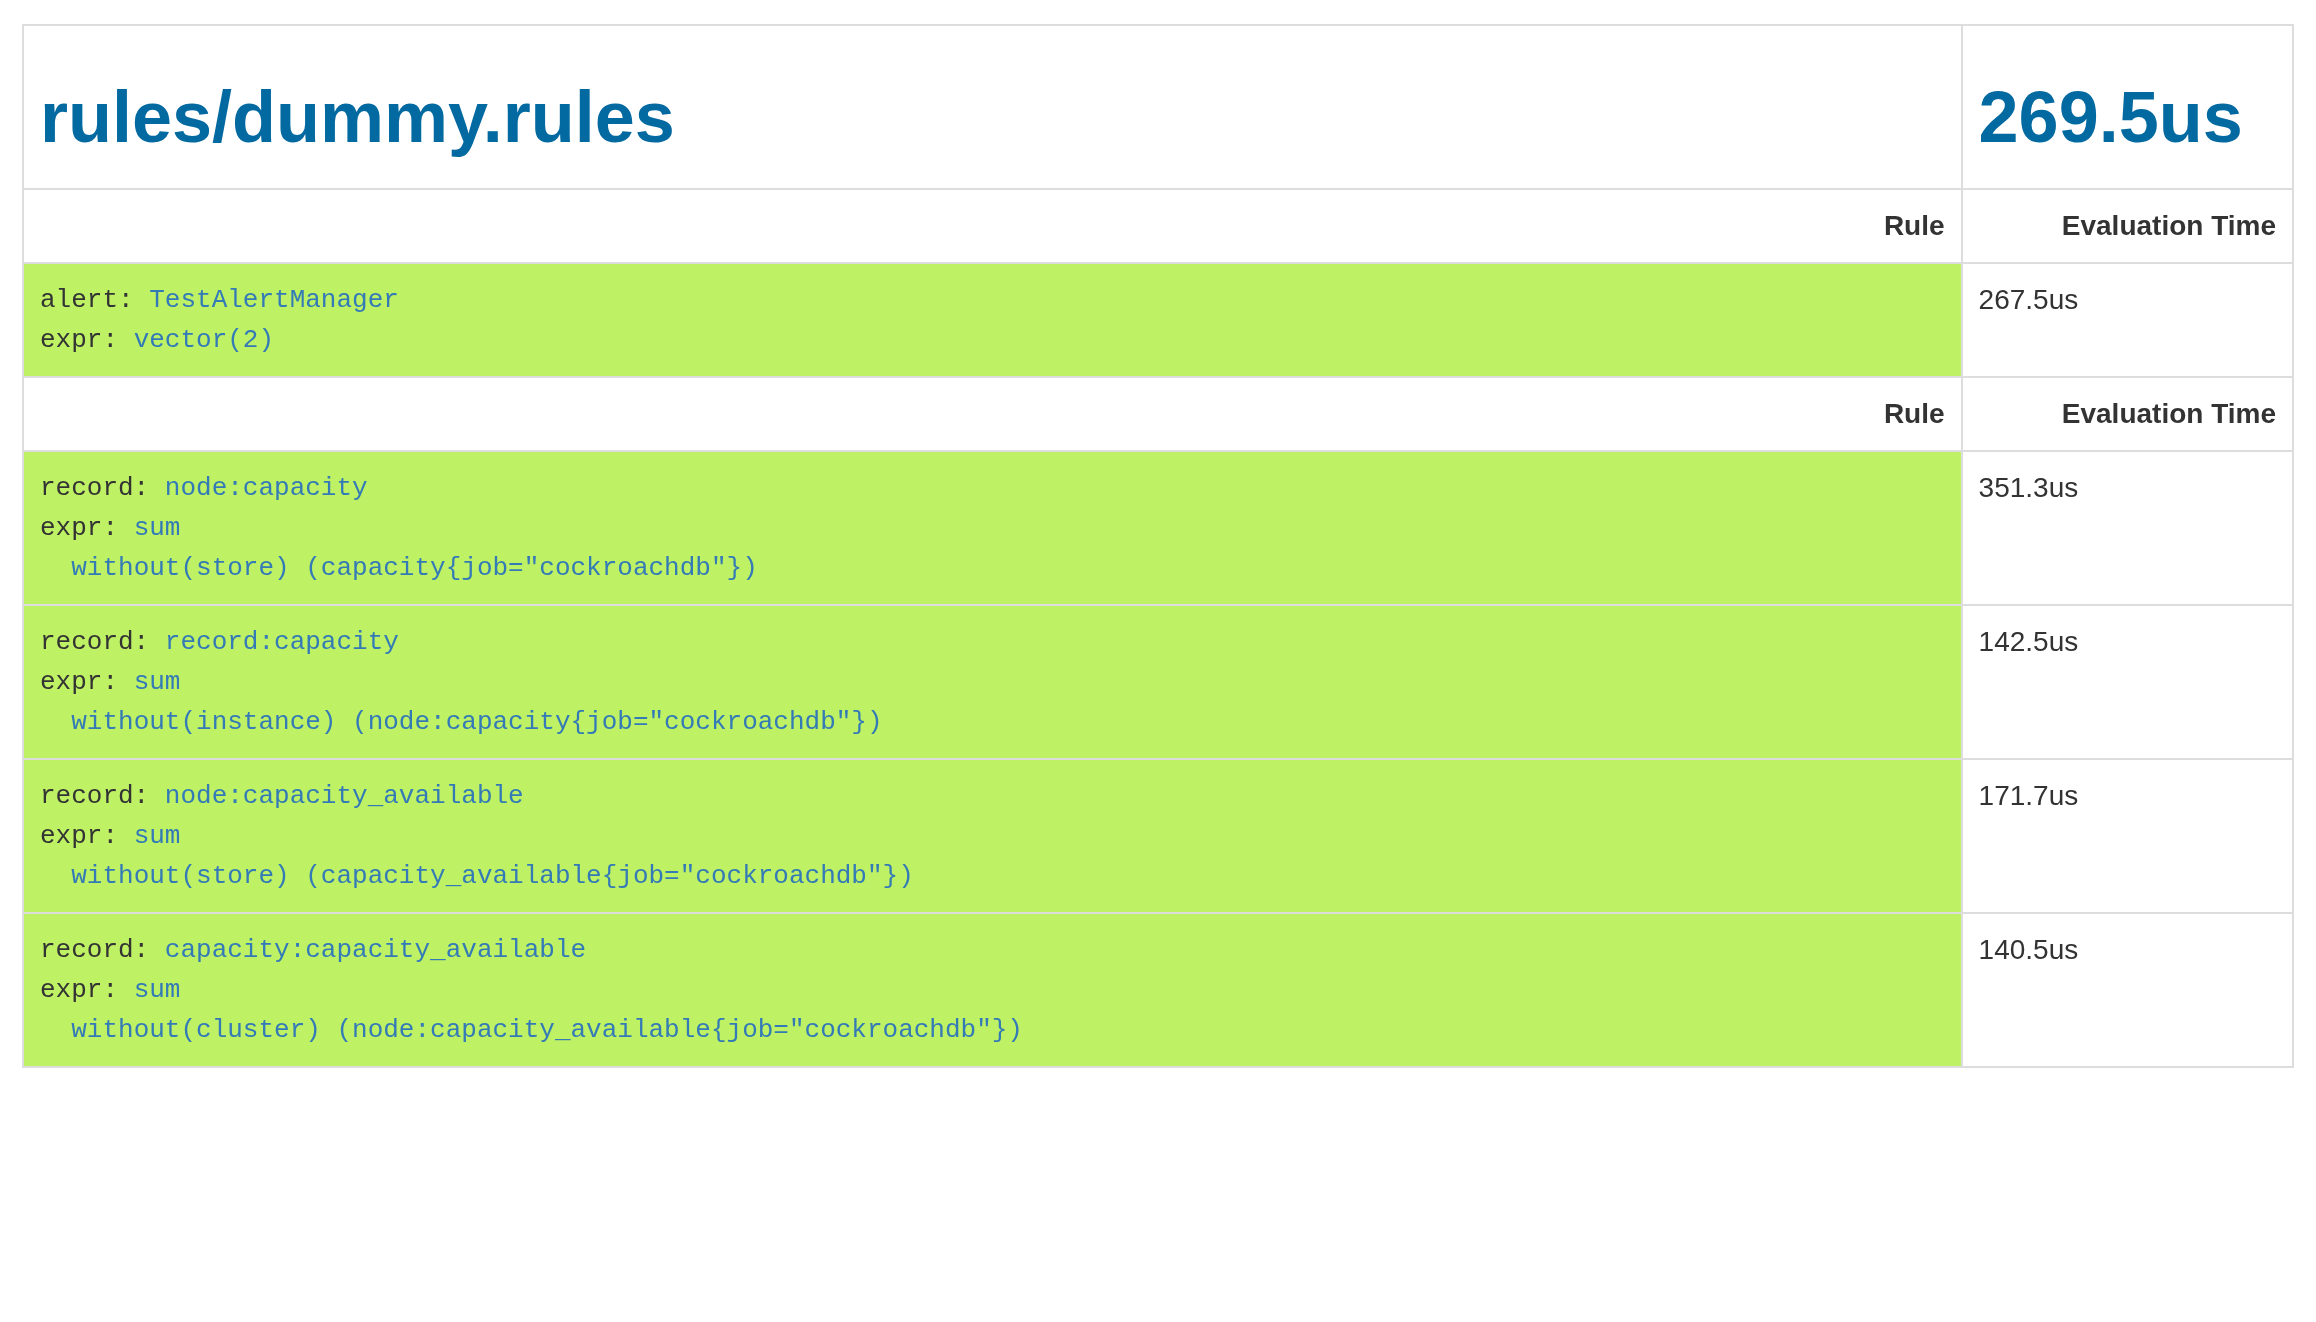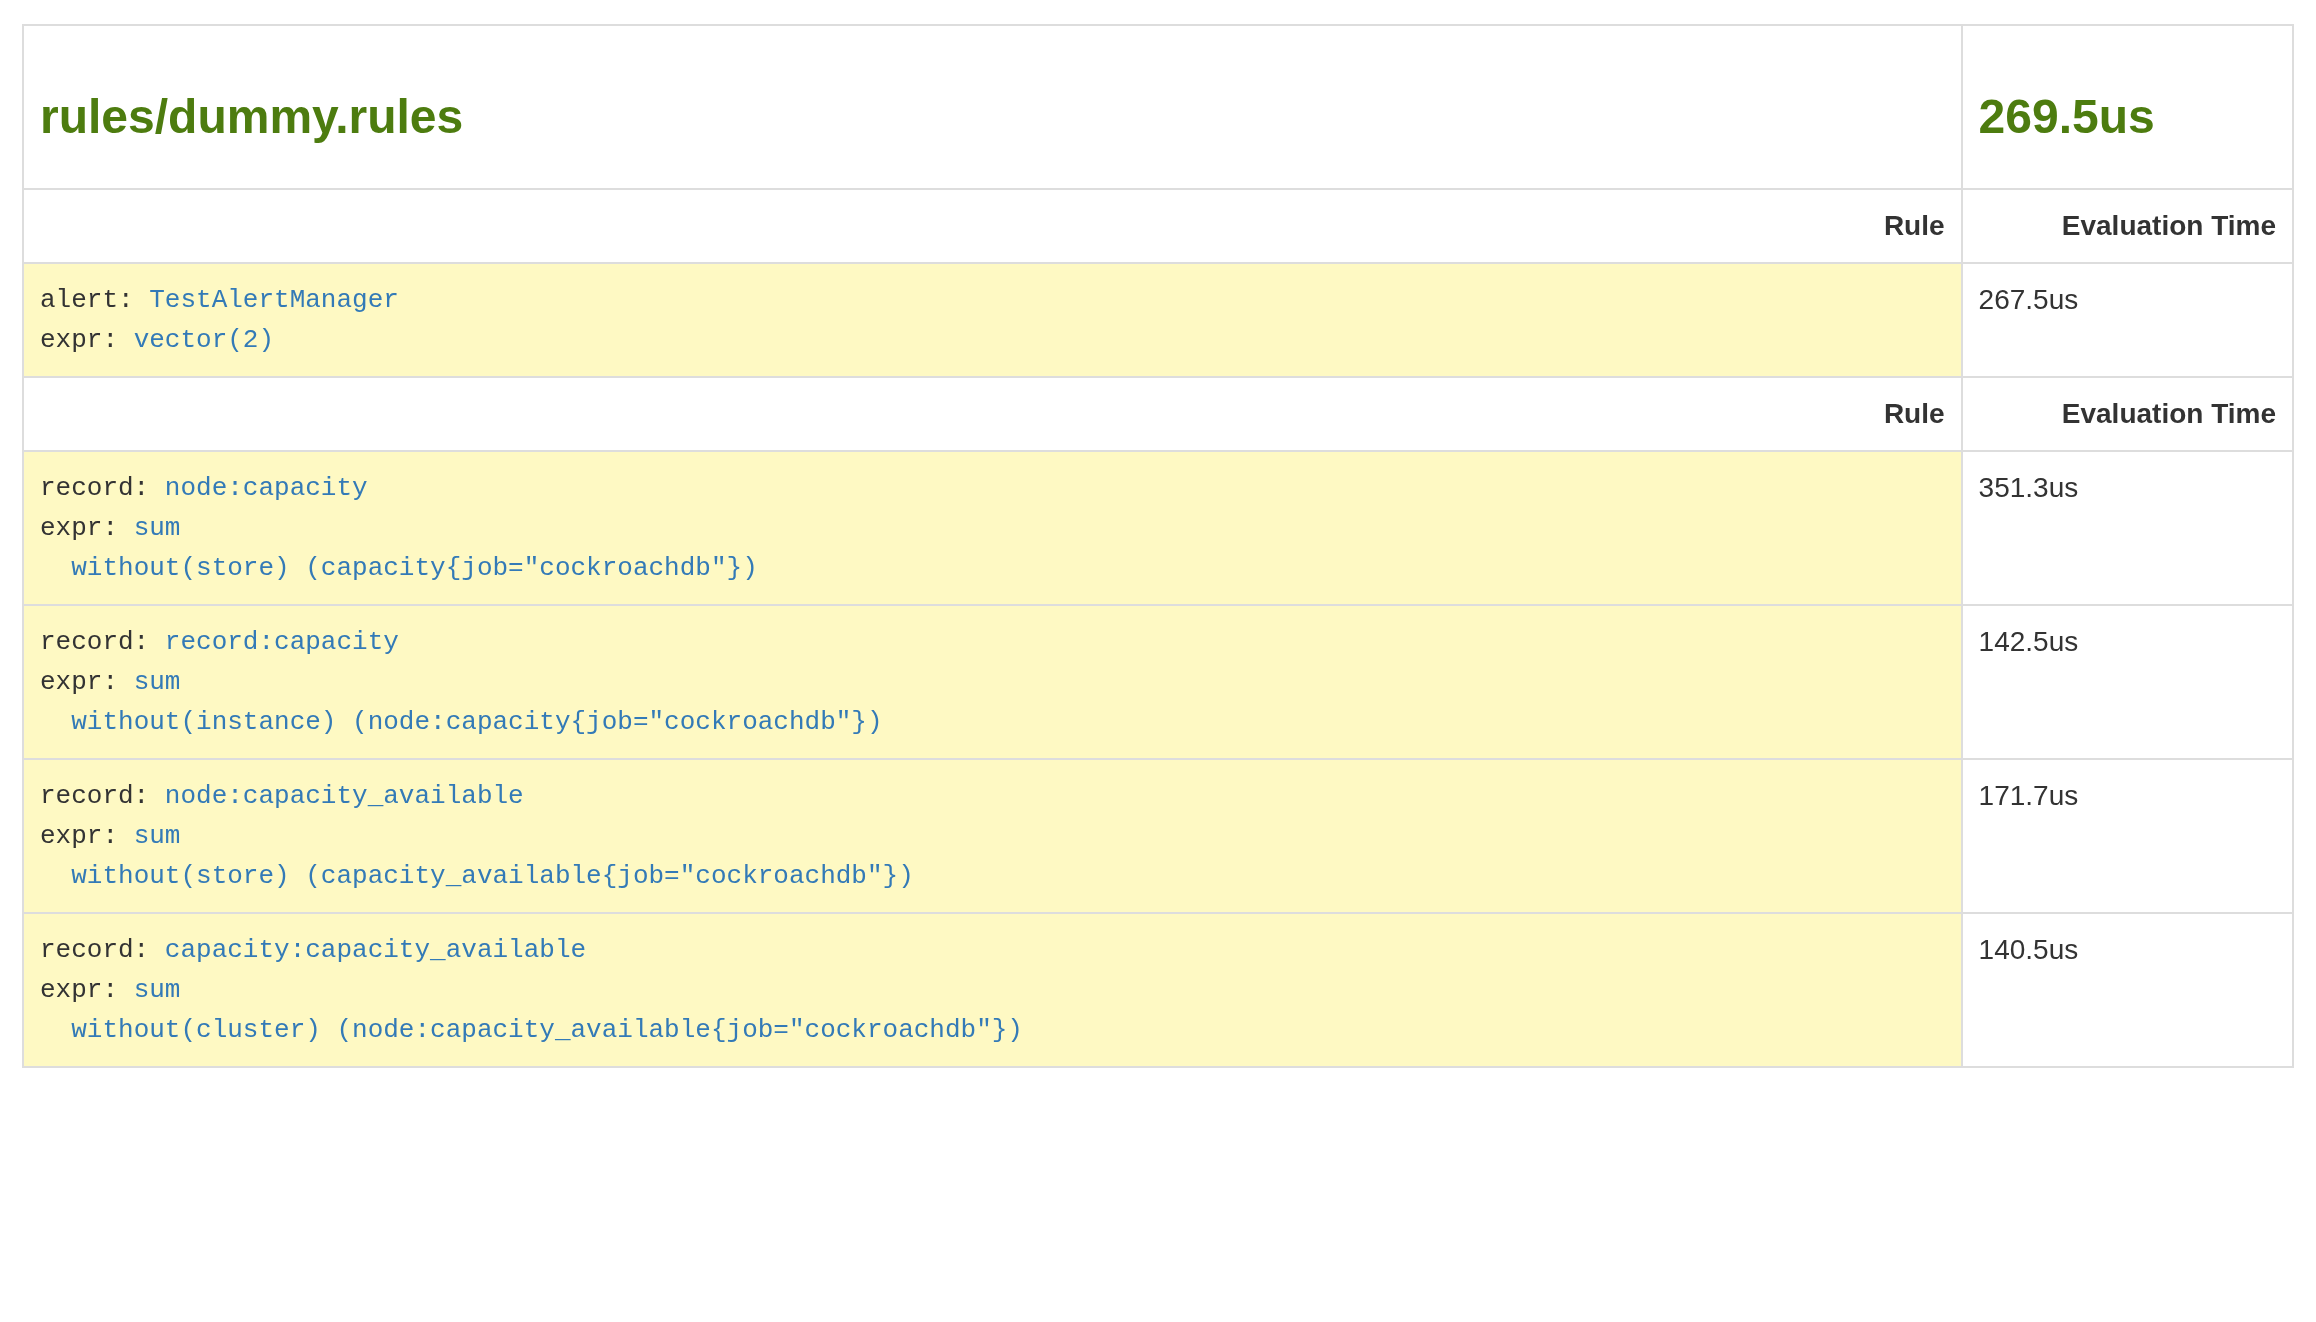--- a/index.html
+++ b/index.html
@@ -32,34 +32,34 @@
   .rules-table td {
     border: 2px solid #dddddd;
     vertical-align: top;
     padding: 16px;
     font-size: 28px;
     line-height: 40px;
     color: #333333;
     overflow: hidden;
   }
   .group-cell h2 {
-    font-size: 48px;
+    font-size: 72px;
     line-height: 66px;
     font-weight: 600;
     margin: 42px 0 22px 0;
-    color: #4d7c0f;
+    color: #0369a1;
     white-space: nowrap;
   }
   .col-header-cell {
     font-weight: 700;
     padding: 17px 16px;
     text-align: right;
   }
   .rule-cell {
-    background: #fef9c3;
+    background: #bef264;
     padding: 18px 16px;
   }
   .rule-code {
     font-family: "Liberation Mono", monospace;
     font-size: 26px;
     line-height: 40px;
     white-space: pre;
     color: #333333;
   }
   .rule-code a {

